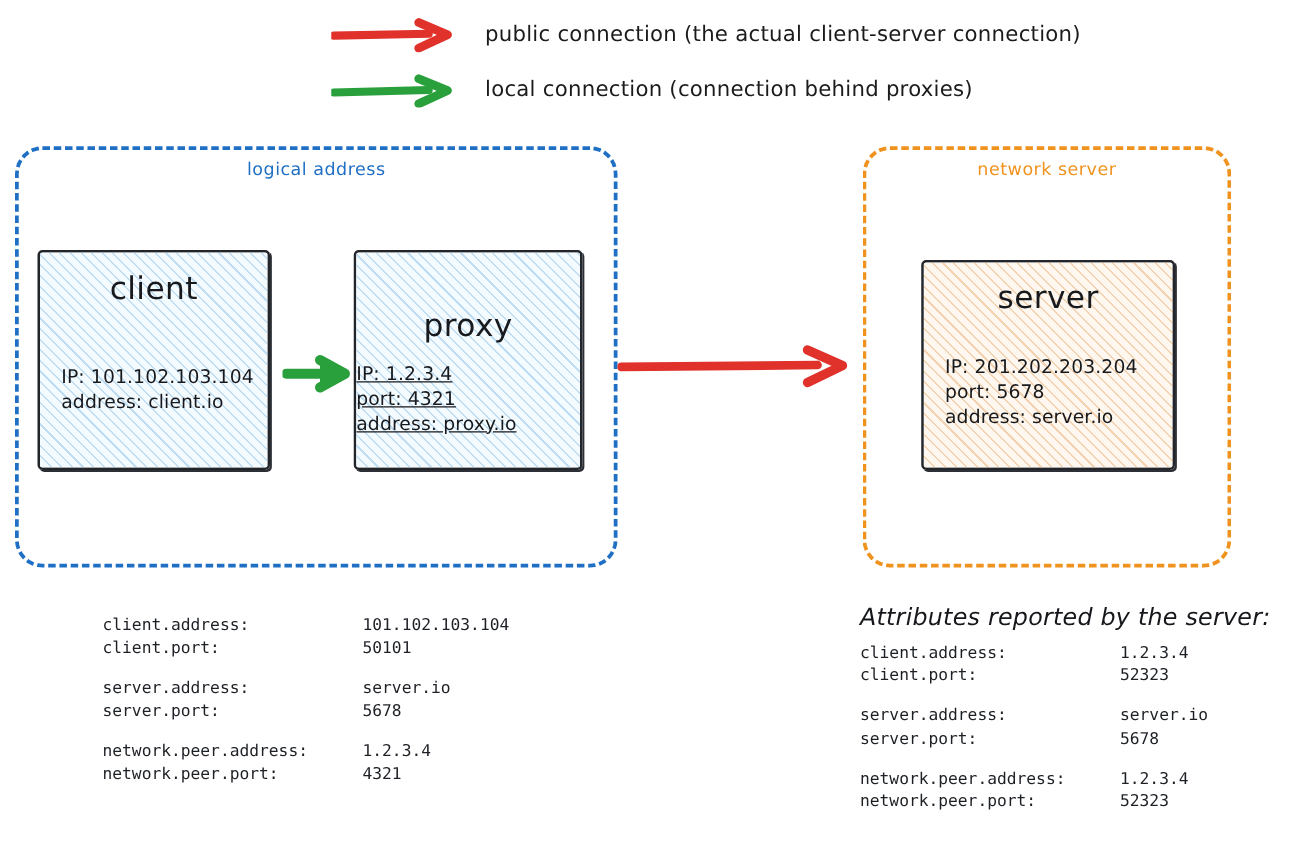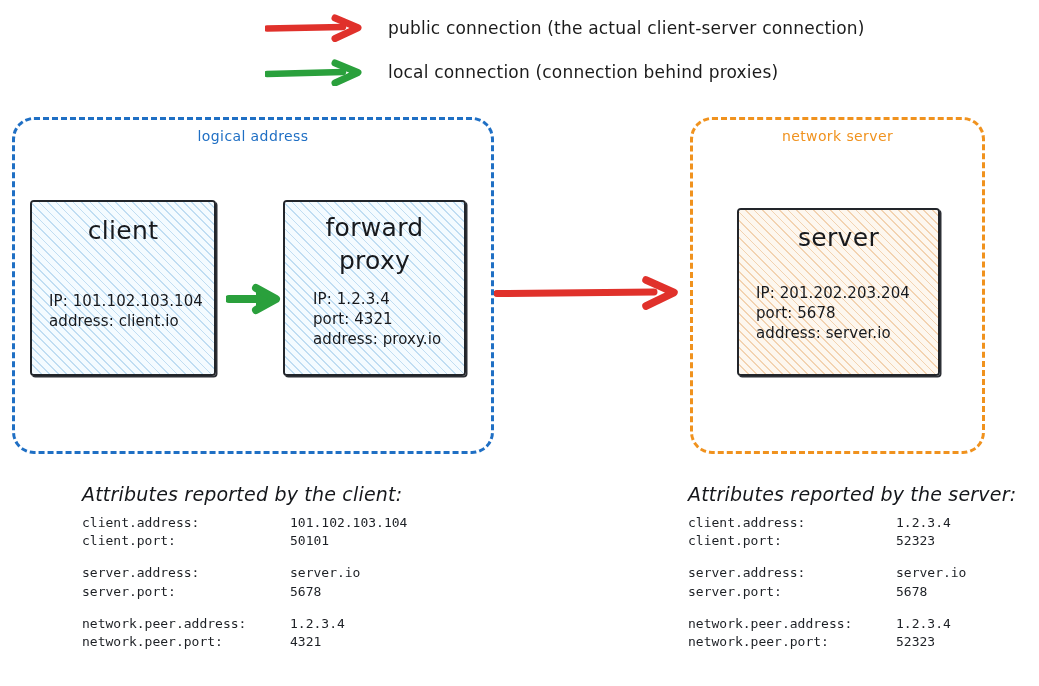--- a/index.html
+++ b/index.html
@@ -141,23 +141,22 @@
   <div class="conn" style="left:226px;top:282px;">
     <svg width="58" height="34" viewBox="0 0 58 34">
       <path d="M3 17 L34 17" stroke="#2aa03c" stroke-width="8" stroke-linecap="round" fill="none"></path>
       <path d="M30 6 L50 17 L30 28" stroke="#2aa03c" stroke-width="8" stroke-linecap="round" stroke-linejoin="round" fill="#2aa03c"></path>
     </svg>
   </div>
 
   <div class="node blue" style="left:283px;top:200px;width:183px;height:176px;">
     <div class="hatch"></div>
     <div class="node-inner">
-      <div class="node-title hand" style="top:12px;">forward</div>
       <div class="node-title hand" style="top:45px;">proxy</div>
-      <div class="node-body hand" style="top:88px;padding-left:28px;">
+      <div class="node-body hand" style="top:88px;padding-left:0;text-decoration:underline;">
         <div>IP: 1.2.3.4</div>
         <div>port: 4321</div>
         <div>address: proxy.io</div>
       </div>
     </div>
   </div>
 
   <div class="conn" style="left:494px;top:272px;">
     <svg width="188" height="42" viewBox="0 0 188 42">
       <path d="M3 21.5 L160 20" stroke="#e0312b" stroke-width="7" stroke-linecap="round" fill="none"></path>
@@ -175,21 +174,20 @@
       <div class="node-title hand" style="top:14px;">server</div>
       <div class="node-body hand" style="top:74px;padding-left:17px;">
         <div>IP: 201.202.203.204</div>
         <div>port: 5678</div>
         <div>address: server.io</div>
       </div>
     </div>
   </div>
 
   <div class="attr-block" style="left:82px;top:483px;width:400px;">
-    <div class="attr-title hand">Attributes reported by the client:</div>
     <div class="attr-table">
 
       <div class="attr-group">
         <div class="attr-row">
           <span class="attr-key" style="width:208px;">client.address:</span>
           <span class="attr-val">101.102.103.104</span>
         </div>
         <div class="attr-row">
           <span class="attr-key" style="width:208px;">client.port:</span>
           <span class="attr-val">50101</span>

